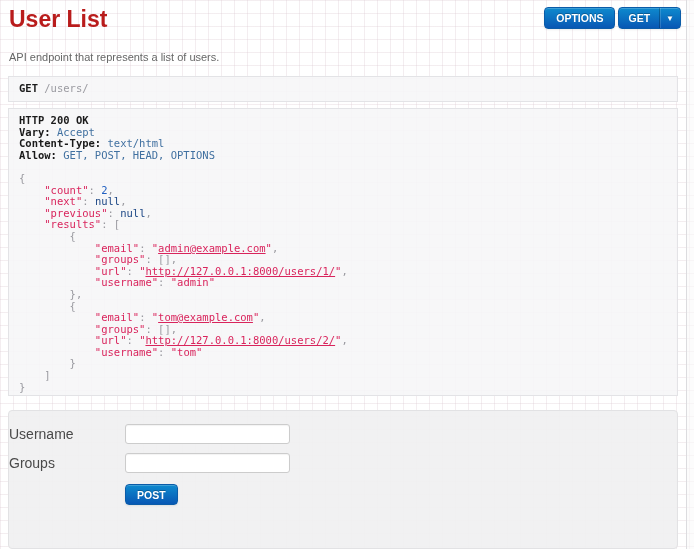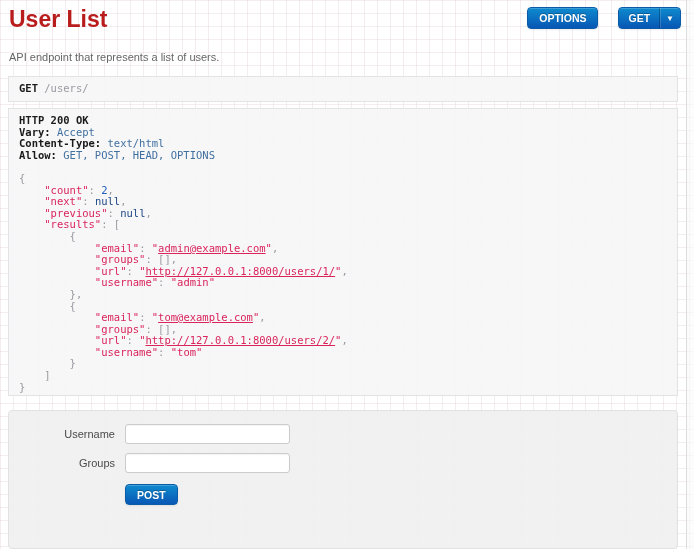--- a/index.html
+++ b/index.html
@@ -14,21 +14,21 @@
     background-size:13px 13px;
     overflow:hidden;
     color:#333;
   }
 
   .page-title {
     position:absolute; left:9px; top:6px;
     font-size:23px; font-weight:bold; color:#b91c1c;
   }
 
-  .toolbar { position:absolute; top:7px; right:13px; display:flex; gap:20px; }
+  .toolbar { position:absolute; top:7px; right:13px; display:flex; gap:3px; }
   .btn {
     display:inline-flex; align-items:center;
     background:linear-gradient(to bottom, #0e8ace, #0857b4);
     border:1px solid #0b5ca8; border-radius:4px;
     color:#fff; font-size:10.5px; font-weight:bold;
     text-shadow:0 -1px 0 rgba(0,0,0,0.25);
     box-shadow:inset 0 1px 0 rgba(255,255,255,0.2), 0 1px 2px rgba(0,0,0,0.08);
     cursor:pointer; height:22px;
   }
   .btn-options { padding:0 11px; }
@@ -72,22 +72,22 @@
   .tok-pln { color:#888; }
 
   .form-panel {
     position:absolute; left:8px; top:410px; width:670px; height:139px;
     background:rgba(240,240,241,0.92);
     border:1px solid #e2e2e4; border-radius:4px;
     padding-top:13px;
   }
   .form-row { display:flex; align-items:center; margin-bottom:9px; }
   .form-label {
-    width:106px; text-align:right; margin-right:10px;
-    font-size:11px; color:#4a4a4a;
+    width:106px; text-align:left; margin-right:10px;
+    font-size:14px; color:#4a4a4a;
   }
   .form-input {
     width:165px; height:20px;
     border:1px solid #ccc; border-radius:3px;
     background:#fff; font-size:11px; padding:1px 5px;
     box-shadow:inset 0 1px 1px rgba(0,0,0,0.05);
     font-family:"Liberation Sans", sans-serif;
   }
   .btn-post {
     margin-left:116px; margin-top:2px;

